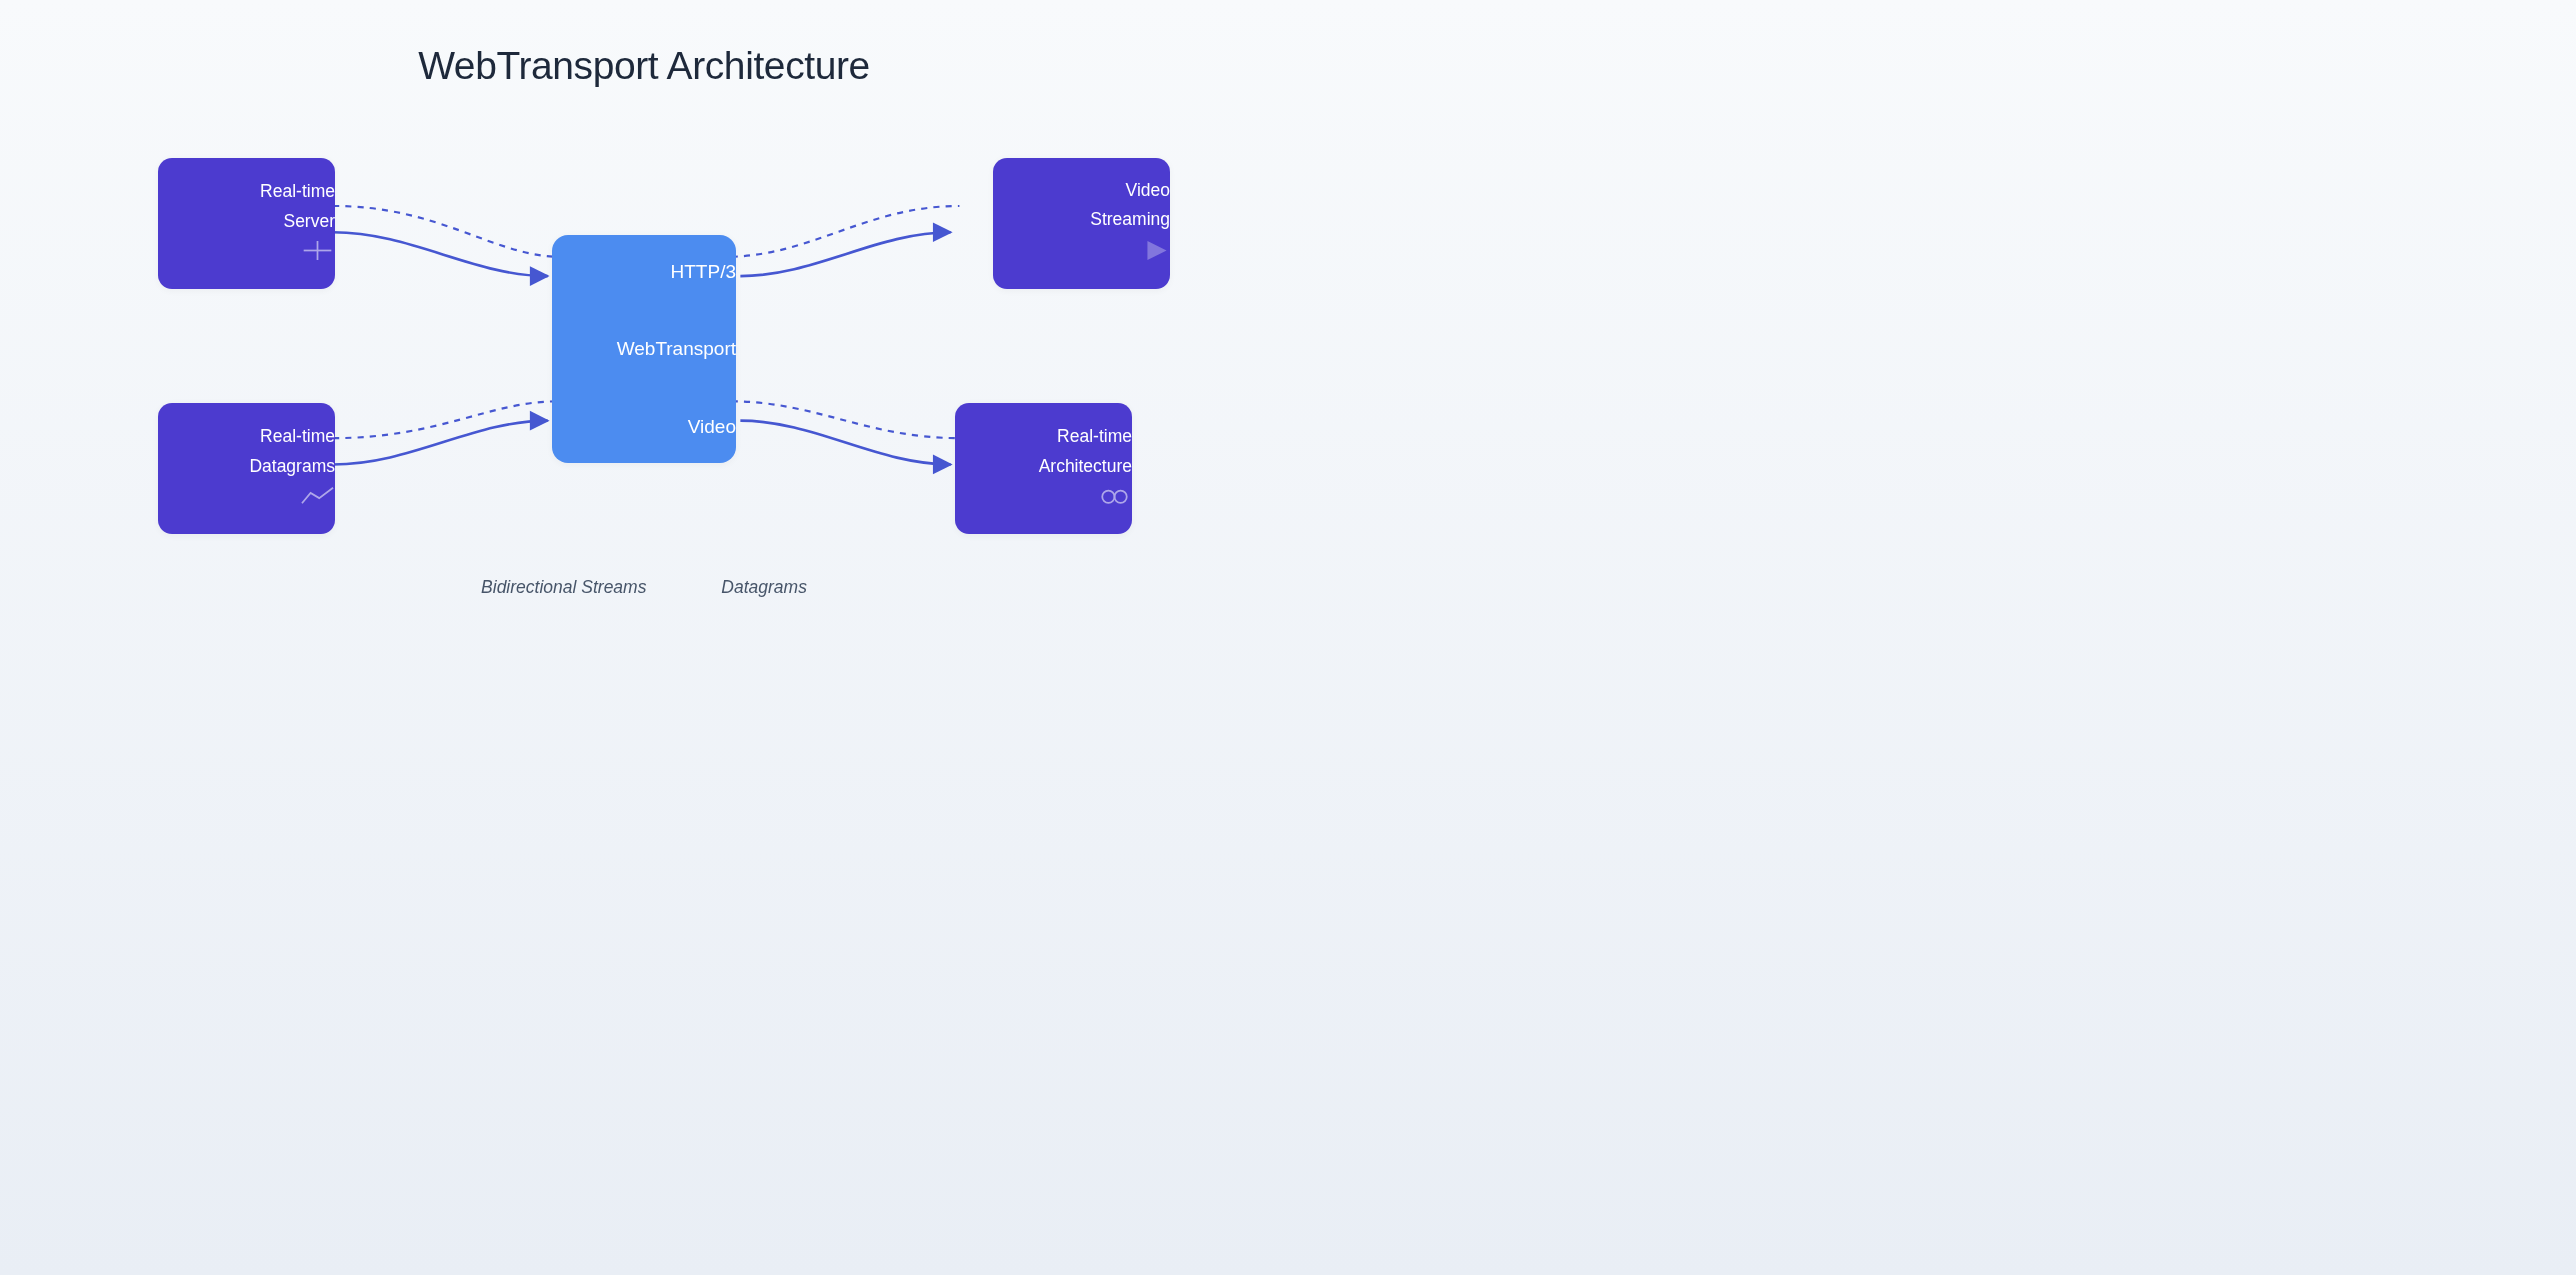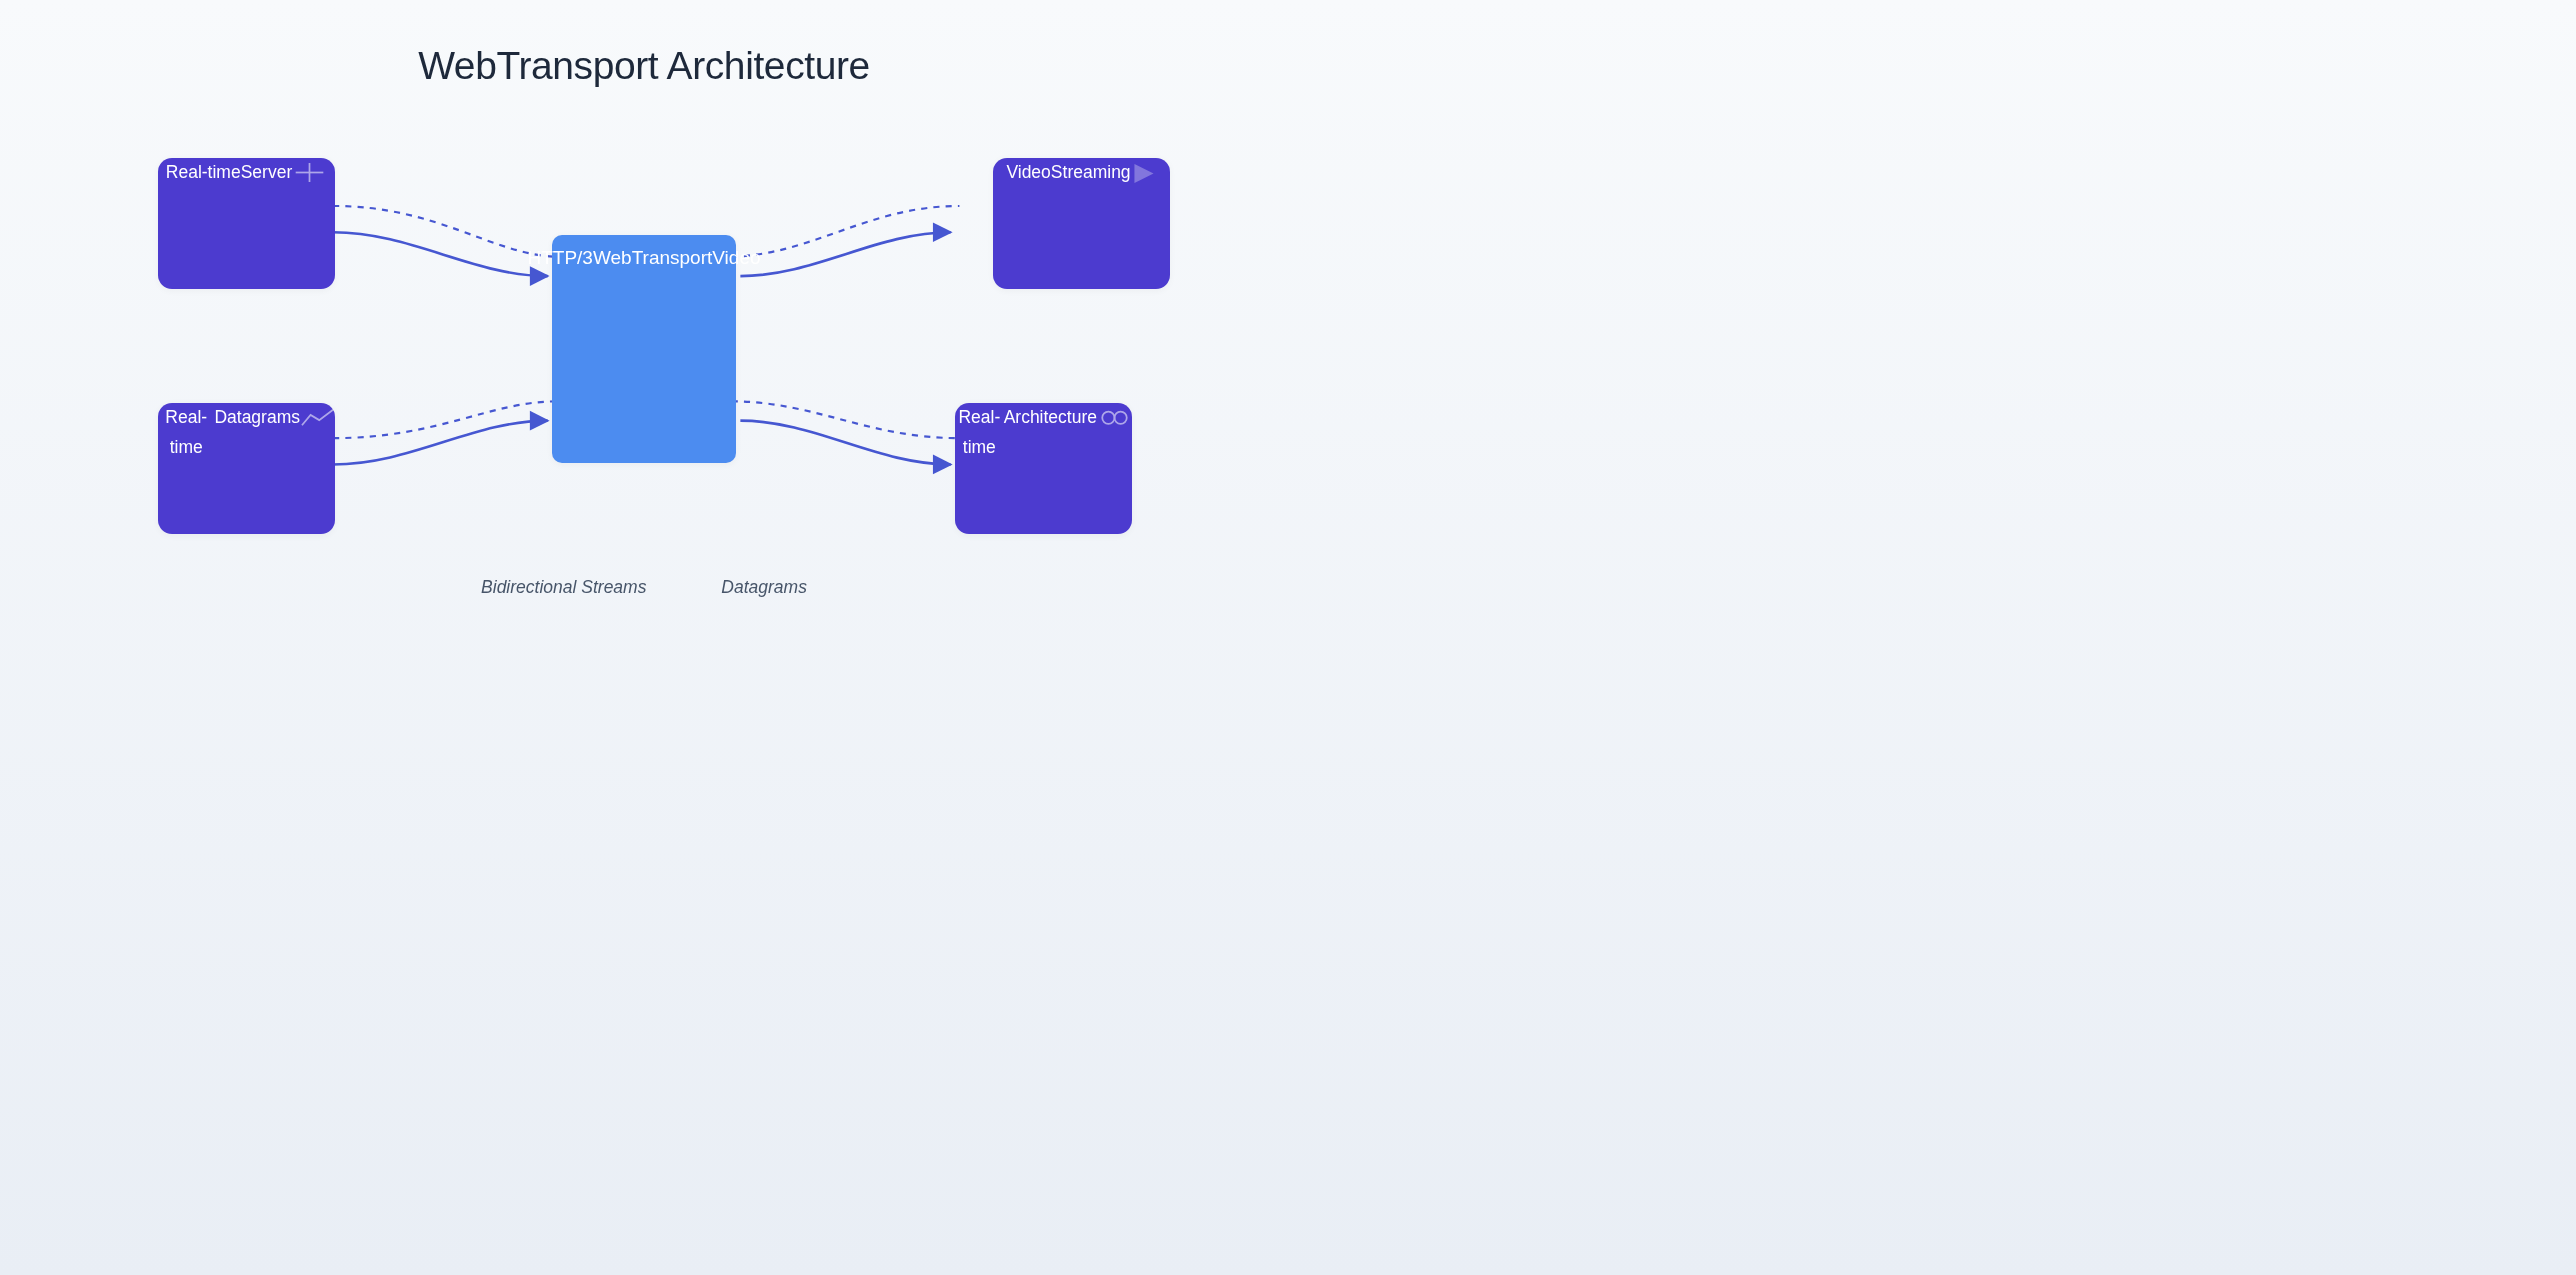--- a/index.html
+++ b/index.html
@@ -21,36 +21,37 @@
     font-weight: 400;
     color: #1e293b;
     letter-spacing: -0.4px;
   }
   .node {
     position: absolute;
     background: #4c3bcf;
     border-radius: 14px;
     color: #fff;
     display: flex;
-    flex-direction: row;
-    align-items: flex-start;
+    flex-direction: column;
+    align-items: flex-end;
     justify-content: center;
     font-size: 17.5px;
     font-weight: 400;
     line-height: 1.7;
     text-align: center;
     box-shadow: 0 1.8px 7px rgba(0,0,0,0.04);
   }
   .node .icon {
     margin-top: 3.5px;
     opacity: 0.55;
   }
   .center-node {
     background: #4c8cf0;
-    border-radius: 10px;
+    border-radius: 16px;
+    gap: 32px;
   }
   .legend {
     position: absolute;
     bottom: 40px;
     left: 0; right: 0;
     text-align: center;
     font-size: 17.5px;
     color: #475569;
     font-style: italic;
   }

